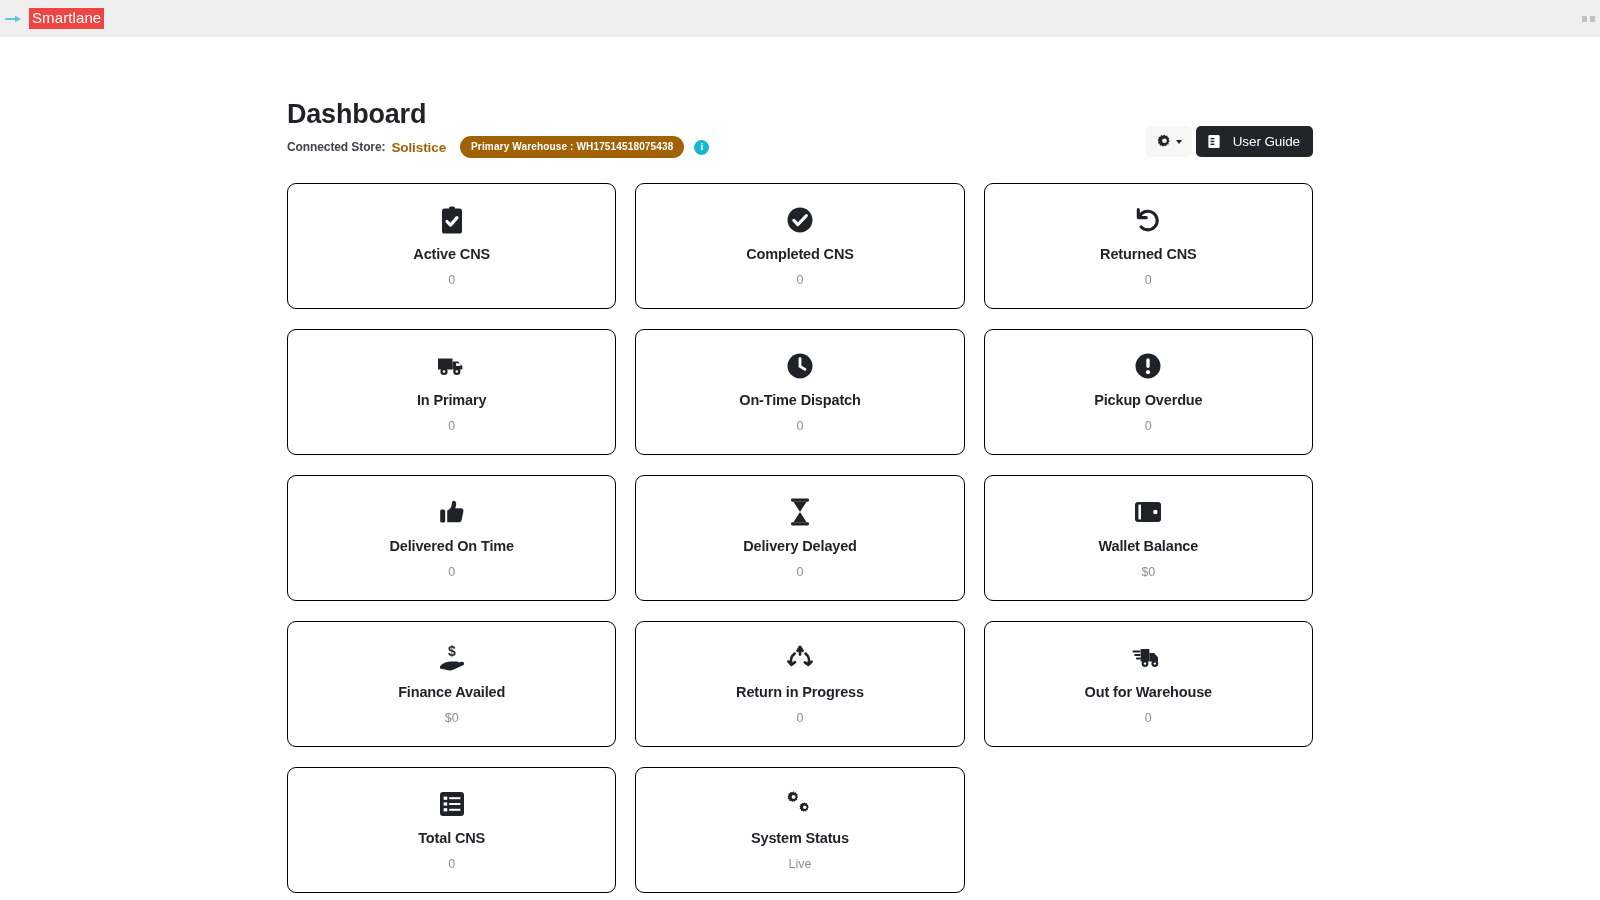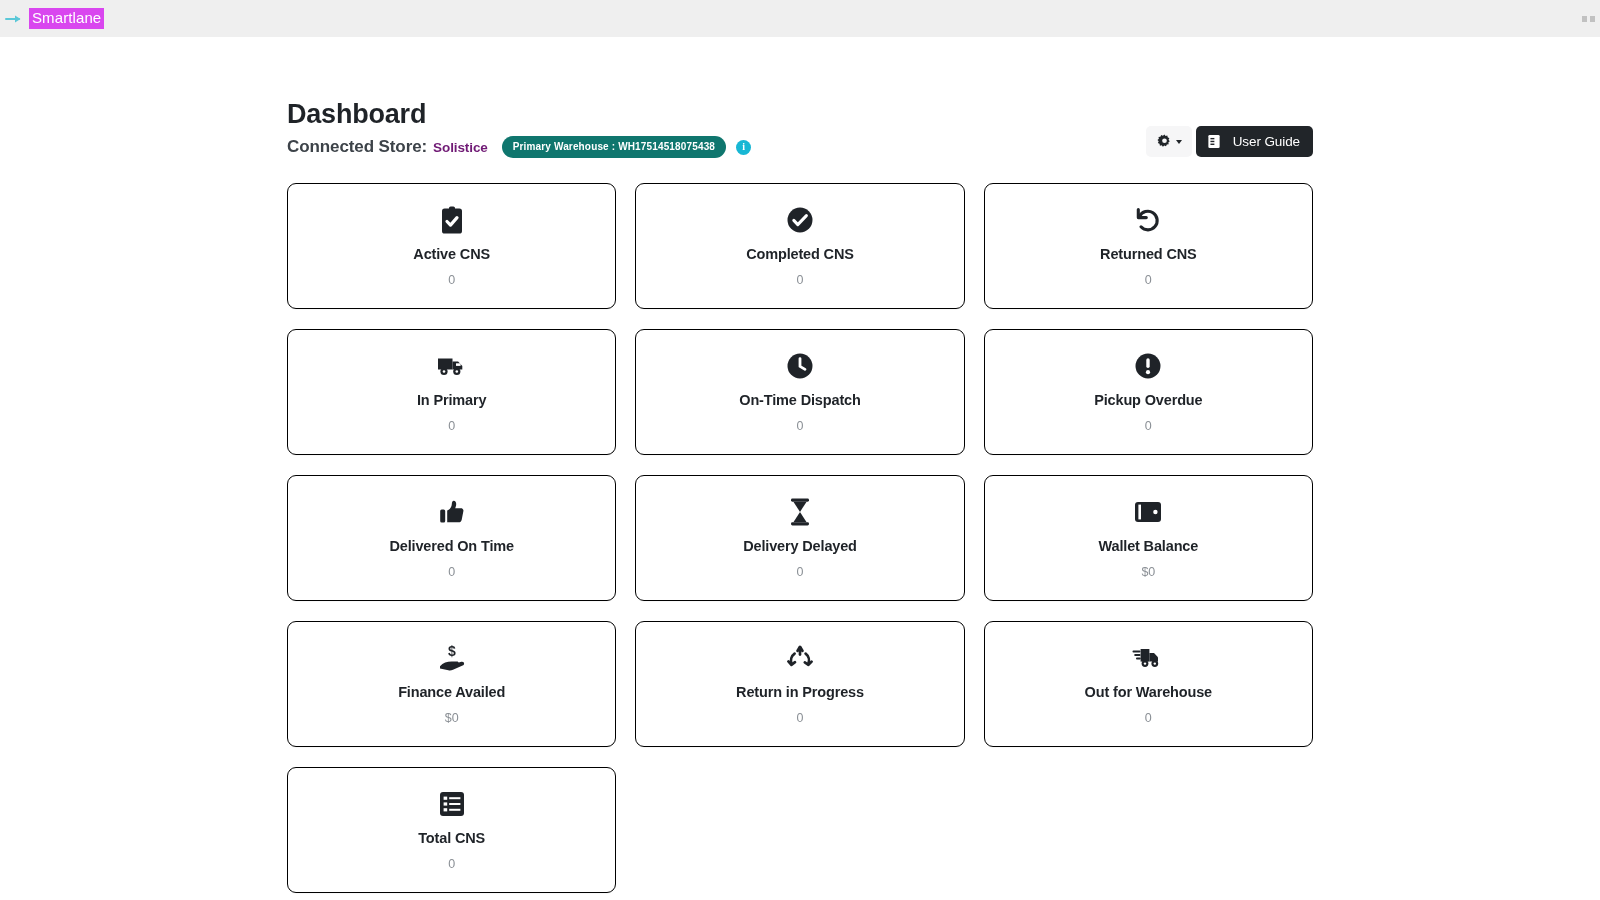--- a/index.html
+++ b/index.html
@@ -31,21 +31,21 @@
   #brand-arrow {
     display: block;
     width: 20px; height: 12px;
     flex: 0 0 auto;
   }
   #brand-name {
     font-size: 15px;
     font-weight: 400;
     line-height: 18px;
     color: #ffffff;
-    background: #d946ef;
+    background: #ef4444;
     padding: 1px 3px 2px 3px;
     letter-spacing: 0.1px;
     white-space: nowrap;
   }
   #browser-overflow {
     position: absolute;
     right: 5px; top: 14px;
     width: 22px; height: 10px;
     display: flex;
     align-items: center;
@@ -84,35 +84,35 @@
     line-height: 33px;
   }
   #subtitle-row {
     display: flex;
     align-items: center;
     gap: 0;
     margin-top: 5px;
     height: 22px;
   }
   .sub-label {
-    font-size: 17px;
+    font-size: 12px;
     font-weight: 700;
     color: #3d4349;
     letter-spacing: -0.1px;
   }
   .sub-store {
     font-size: 13.5px;
     font-weight: 700;
-    color: #701a75;
+    color: #a16207;
     margin-left: 6px;
     letter-spacing: -0.1px;
   }
   #warehouse-badge {
     margin-left: 14px;
-    background: #0f766e;
+    background: #a16207;
     color: #ffffff;
     font-size: 10px;
     font-weight: 700;
     letter-spacing: 0.15px;
     border-radius: 20px;
     padding: 5px 11px 6px 11px;
     line-height: 11px;
     white-space: nowrap;
   }
   #info-icon {
@@ -430,16 +430,32 @@
             <rect x="4.6" y="11.4" width="3.6" height="3.2" fill="#ffffff"></rect>
             <rect x="10.2" y="12" width="11.2" height="2" fill="#ffffff"></rect>
             <rect x="4.6" y="17.2" width="3.6" height="3.2" fill="#ffffff"></rect>
             <rect x="10.2" y="17.8" width="11.2" height="2" fill="#ffffff"></rect>
           </svg>
         </div>
         <div class="stat-label">Total CNS</div>
         <div class="stat-value">0</div>
       </div>
 
+      <div class="stat-card">
+        <div class="stat-icon">
+          <svg width="30" height="28" viewBox="0 0 30 28">
+            <g transform="translate(2,1) scale(0.82)">
+              <path fill="#1f2328" d="M8 0.4l1.1 1.6 1.9-.5.4 2 1.8.9-.9 1.8 1.3 1.5-1.5 1.3.4 1.9-2 .4-.9 1.8-1.8-.9-1.5 1.3-1.3-1.5-1.9.4-.4-2-1.8-.9.9-1.8L0.5 6.4 2 5.1 1.6 3.2l2-.4L4.5 1l1.8.9z"></path>
+              <circle cx="8" cy="7.2" r="2.4" fill="#ffffff"></circle>
+            </g>
+            <g transform="translate(14,12) scale(0.72)">
+              <path fill="#1f2328" d="M8 0.4l1.1 1.6 1.9-.5.4 2 1.8.9-.9 1.8 1.3 1.5-1.5 1.3.4 1.9-2 .4-.9 1.8-1.8-.9-1.5 1.3-1.3-1.5-1.9.4-.4-2-1.8-.9.9-1.8L0.5 6.4 2 5.1 1.6 3.2l2-.4L4.5 1l1.8.9z"></path>
+              <circle cx="8" cy="7.2" r="2.4" fill="#ffffff"></circle>
+            </g>
+          </svg>
+        </div>
+        <div class="stat-label">System Status</div>
+        <div class="stat-value">Live</div>
+      </div>
 
     </div>
   </div>
 </div>
 
 </body></html>

